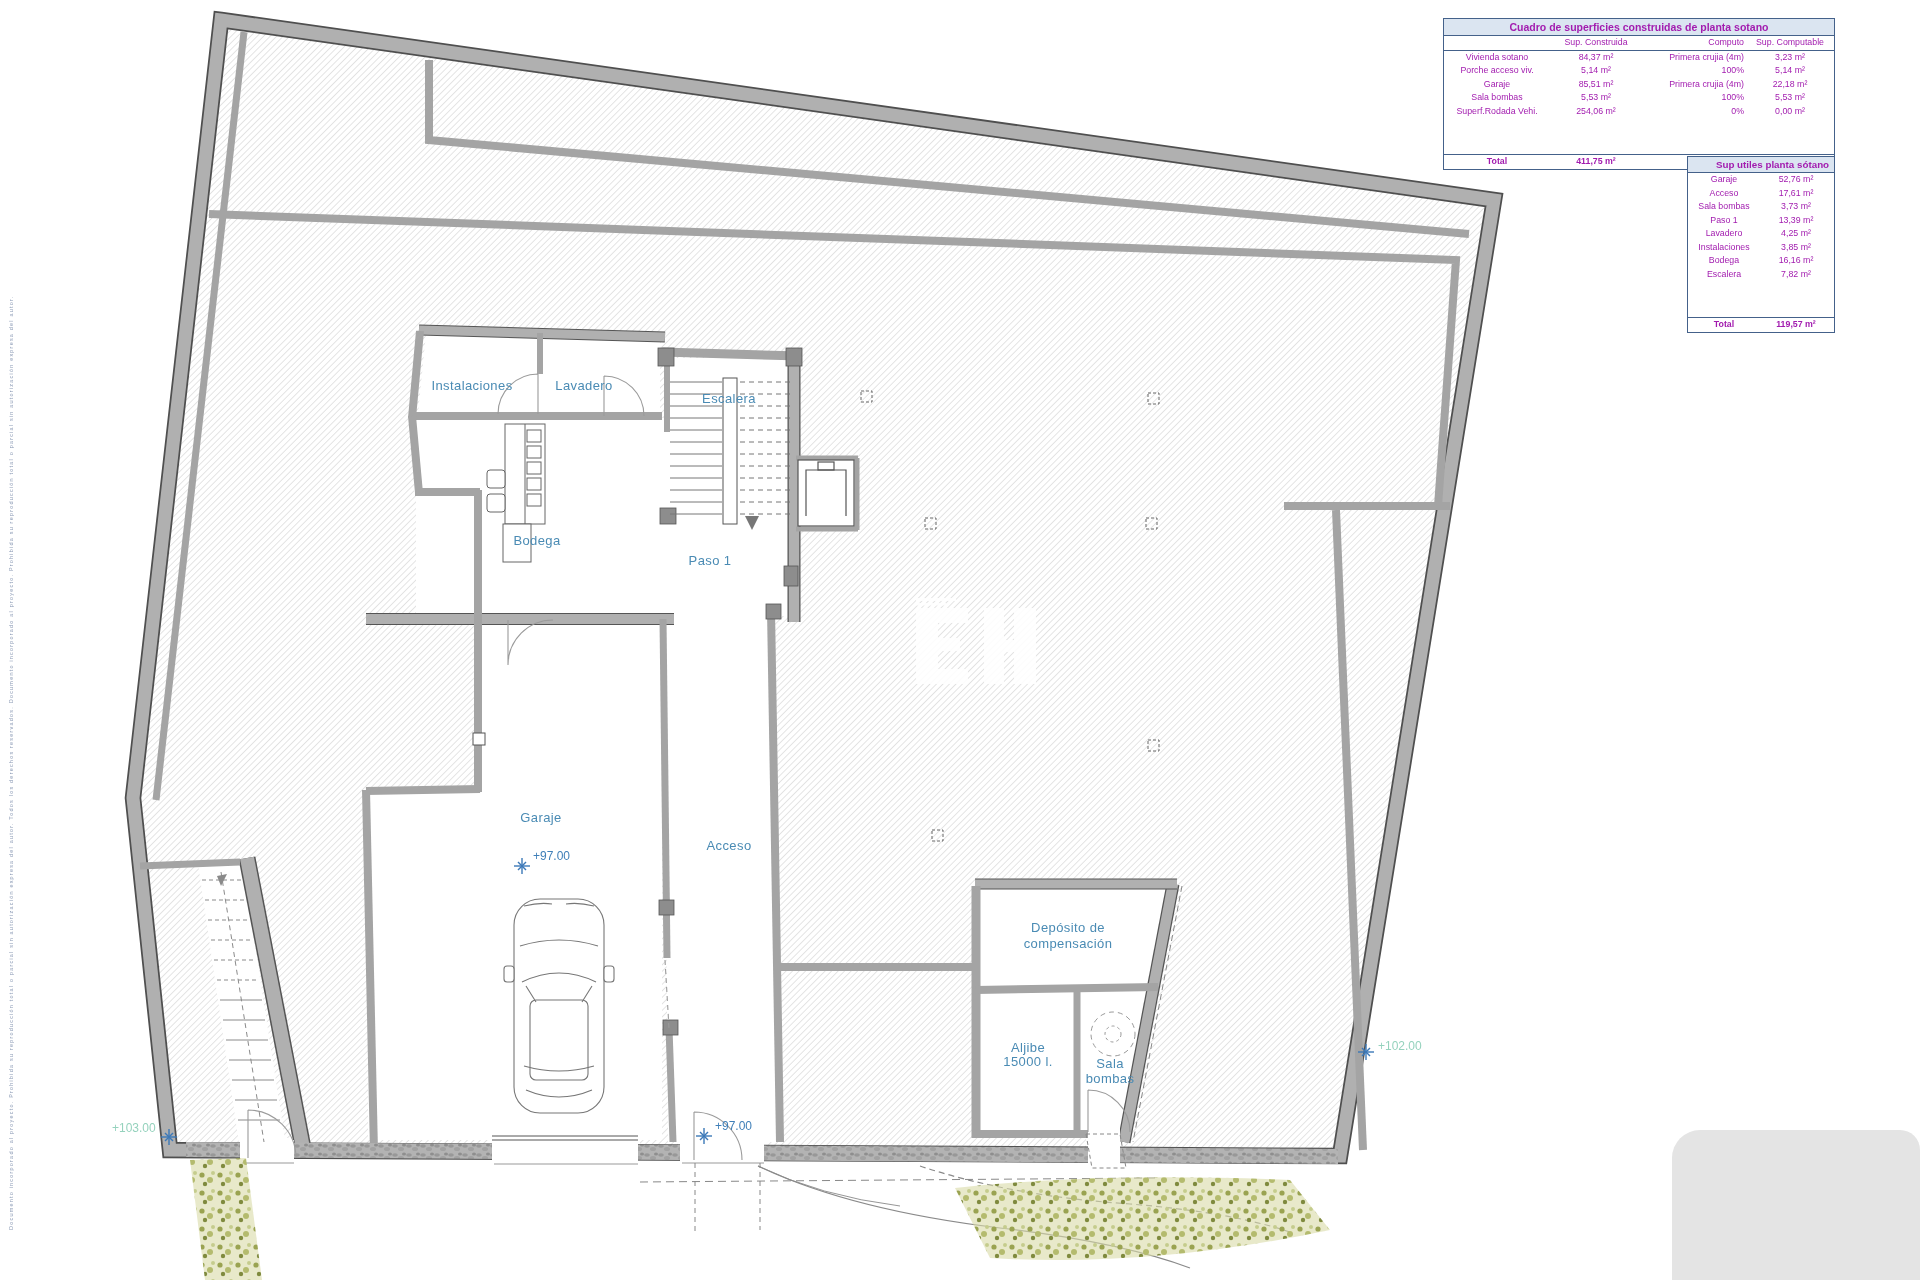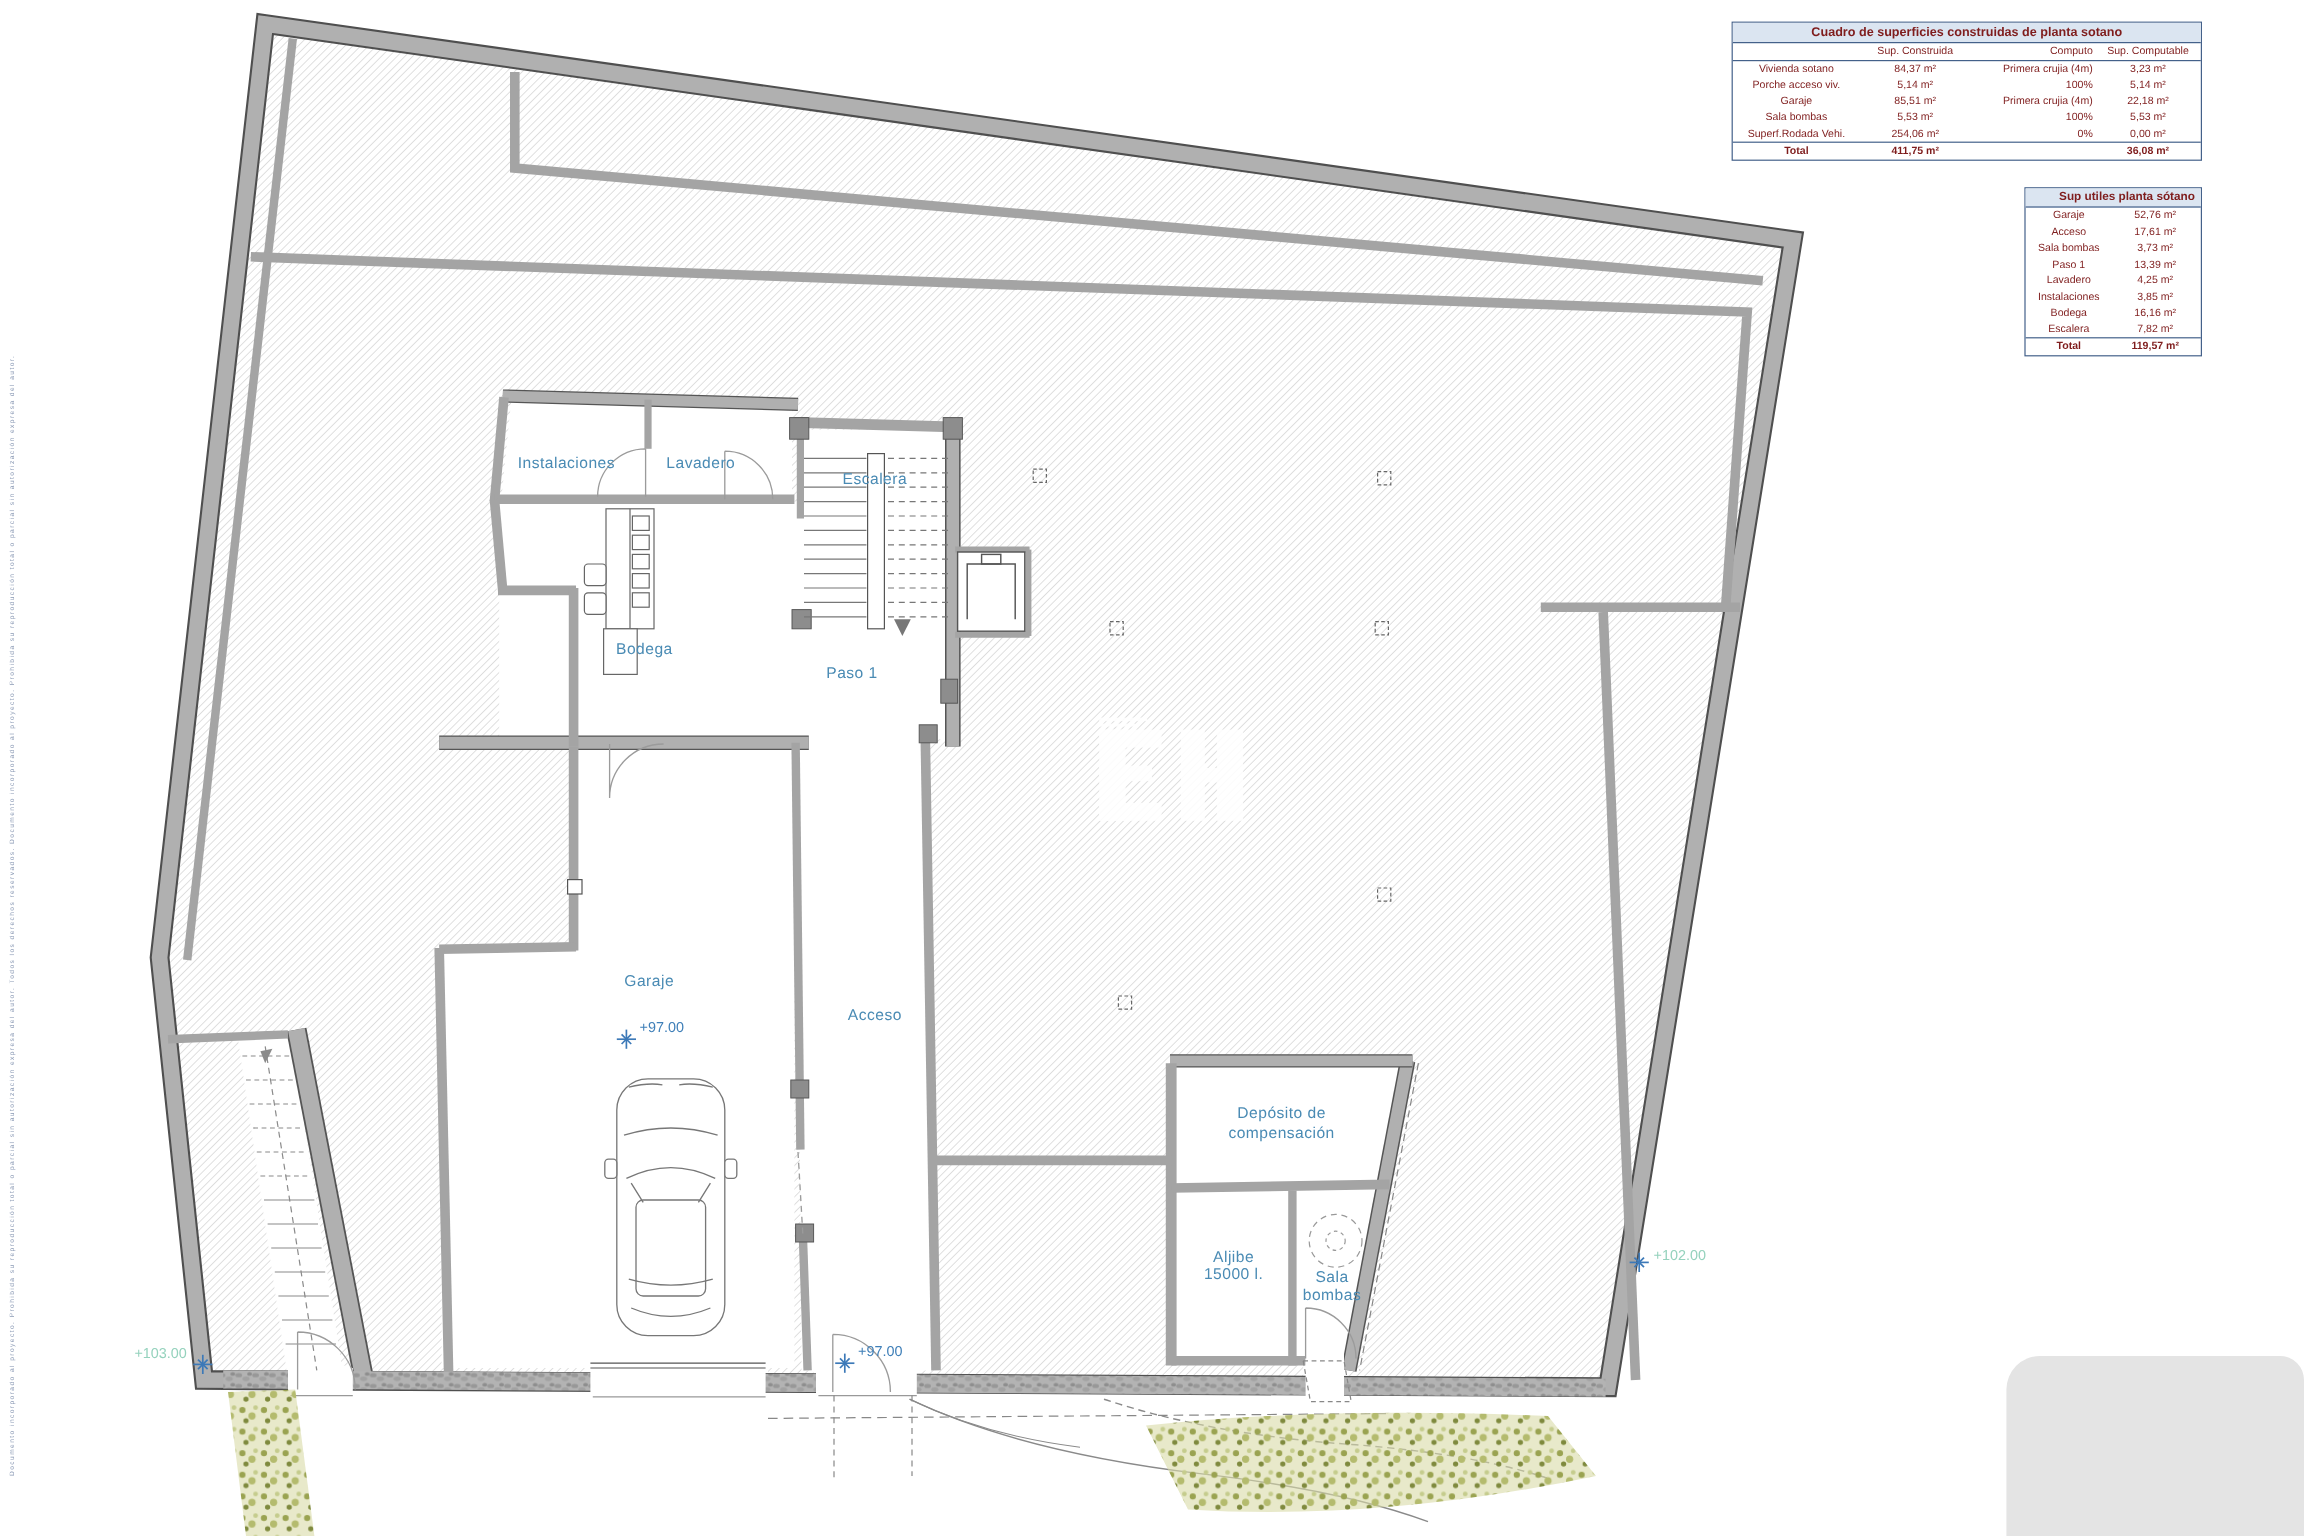--- a/index.html
+++ b/index.html
@@ -2,29 +2,29 @@
 <html><head>
 <meta charset="utf-8">
 <style>
   html,body{margin:0;padding:0;background:#fff;}
   #page{position:relative;width:1920px;height:1280px;background:#fff;overflow:hidden;
         font-family:"Liberation Sans",sans-serif;}
   svg text{font-family:"Liberation Sans",sans-serif;}
   .lbl{font-size:13px;fill:#4a8bb4;letter-spacing:.4px;}
   .lvl{font-size:12px;fill:#3f7fb8;}
   .lvg{font-size:12px;fill:#95d2bd;}
-  .tbl{position:absolute;background:#fff;border:1.4px solid #44618a;color:#7f1d1d;}
+  .tbl{position:absolute;background:#fff;border:1.4px solid #44618a;color:#a21caf;}
   .tbl .title{background:#dbe5f1;font-weight:bold;text-align:center;
               border-bottom:1px solid #44618a;padding:2px 0;}
   .grid4{display:grid;grid-template-columns:106px 92px 106px 84px;}
   .grid2{display:grid;grid-template-columns:72px 72px;}
   .cell{padding:1px 4px;font-size:8.8px;line-height:11.5px;white-space:nowrap;}
   .c-l{text-align:center}.c-r{text-align:center}.c-c{text-align:right}
   .hdr{border-bottom:1px solid #44618a;font-size:8.8px;}
-  .tot{border-top:1px solid #44618a;font-weight:bold;}
+  .tot{border-top:1px solid #44618a;font-weight:bold;margin-top:36px;}
   #t1{left:1443px;top:18px;width:390px;}
   #t1 .title{font-size:10.5px;}
   #t2{left:1687px;top:156px;width:146px;}
   #t2 .title{font-size:9.8px;padding-left:23px;}
   .margin-note{position:absolute;left:8px;top:50px;height:1180px;
     writing-mode:vertical-rl;transform:rotate(180deg);
     font-size:5.5px;letter-spacing:1.2px;color:#8b9ab5;overflow:hidden;white-space:nowrap;}
   #blob{position:absolute;left:1672px;top:1130px;width:248px;height:150px;
         background:#e4e4e4;border-radius:28px 20px 0 0;}
 </style>

